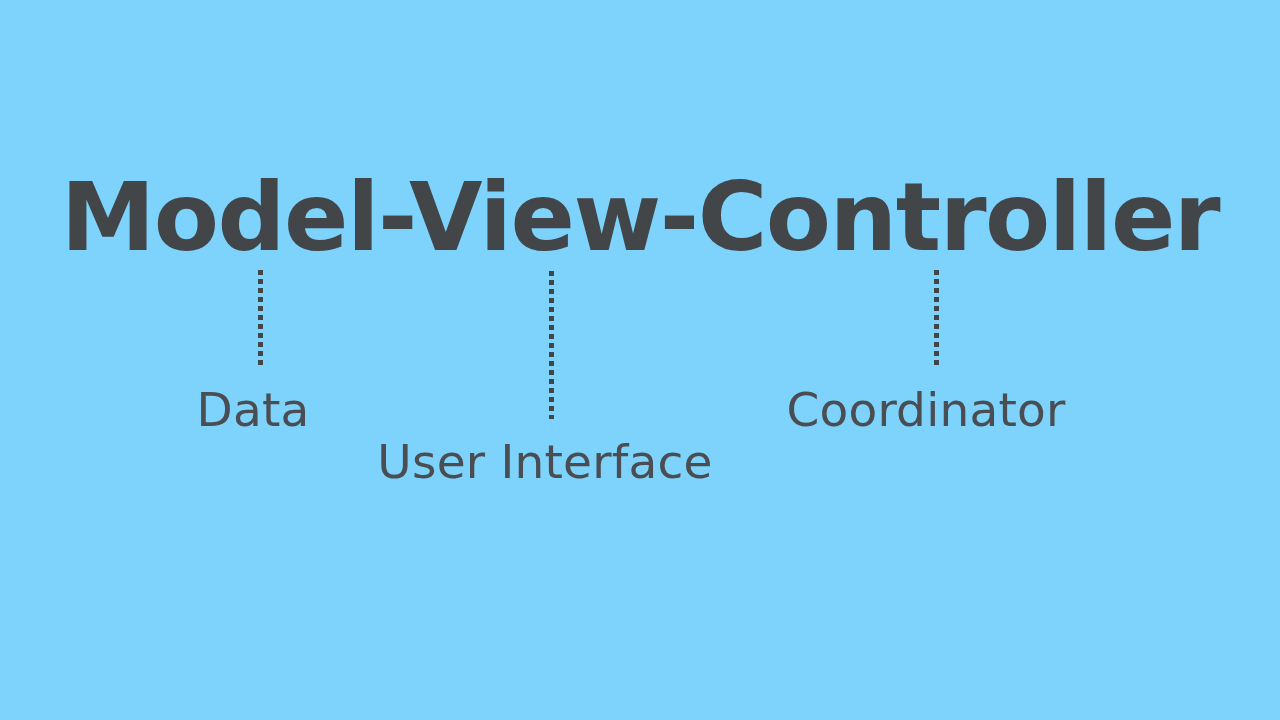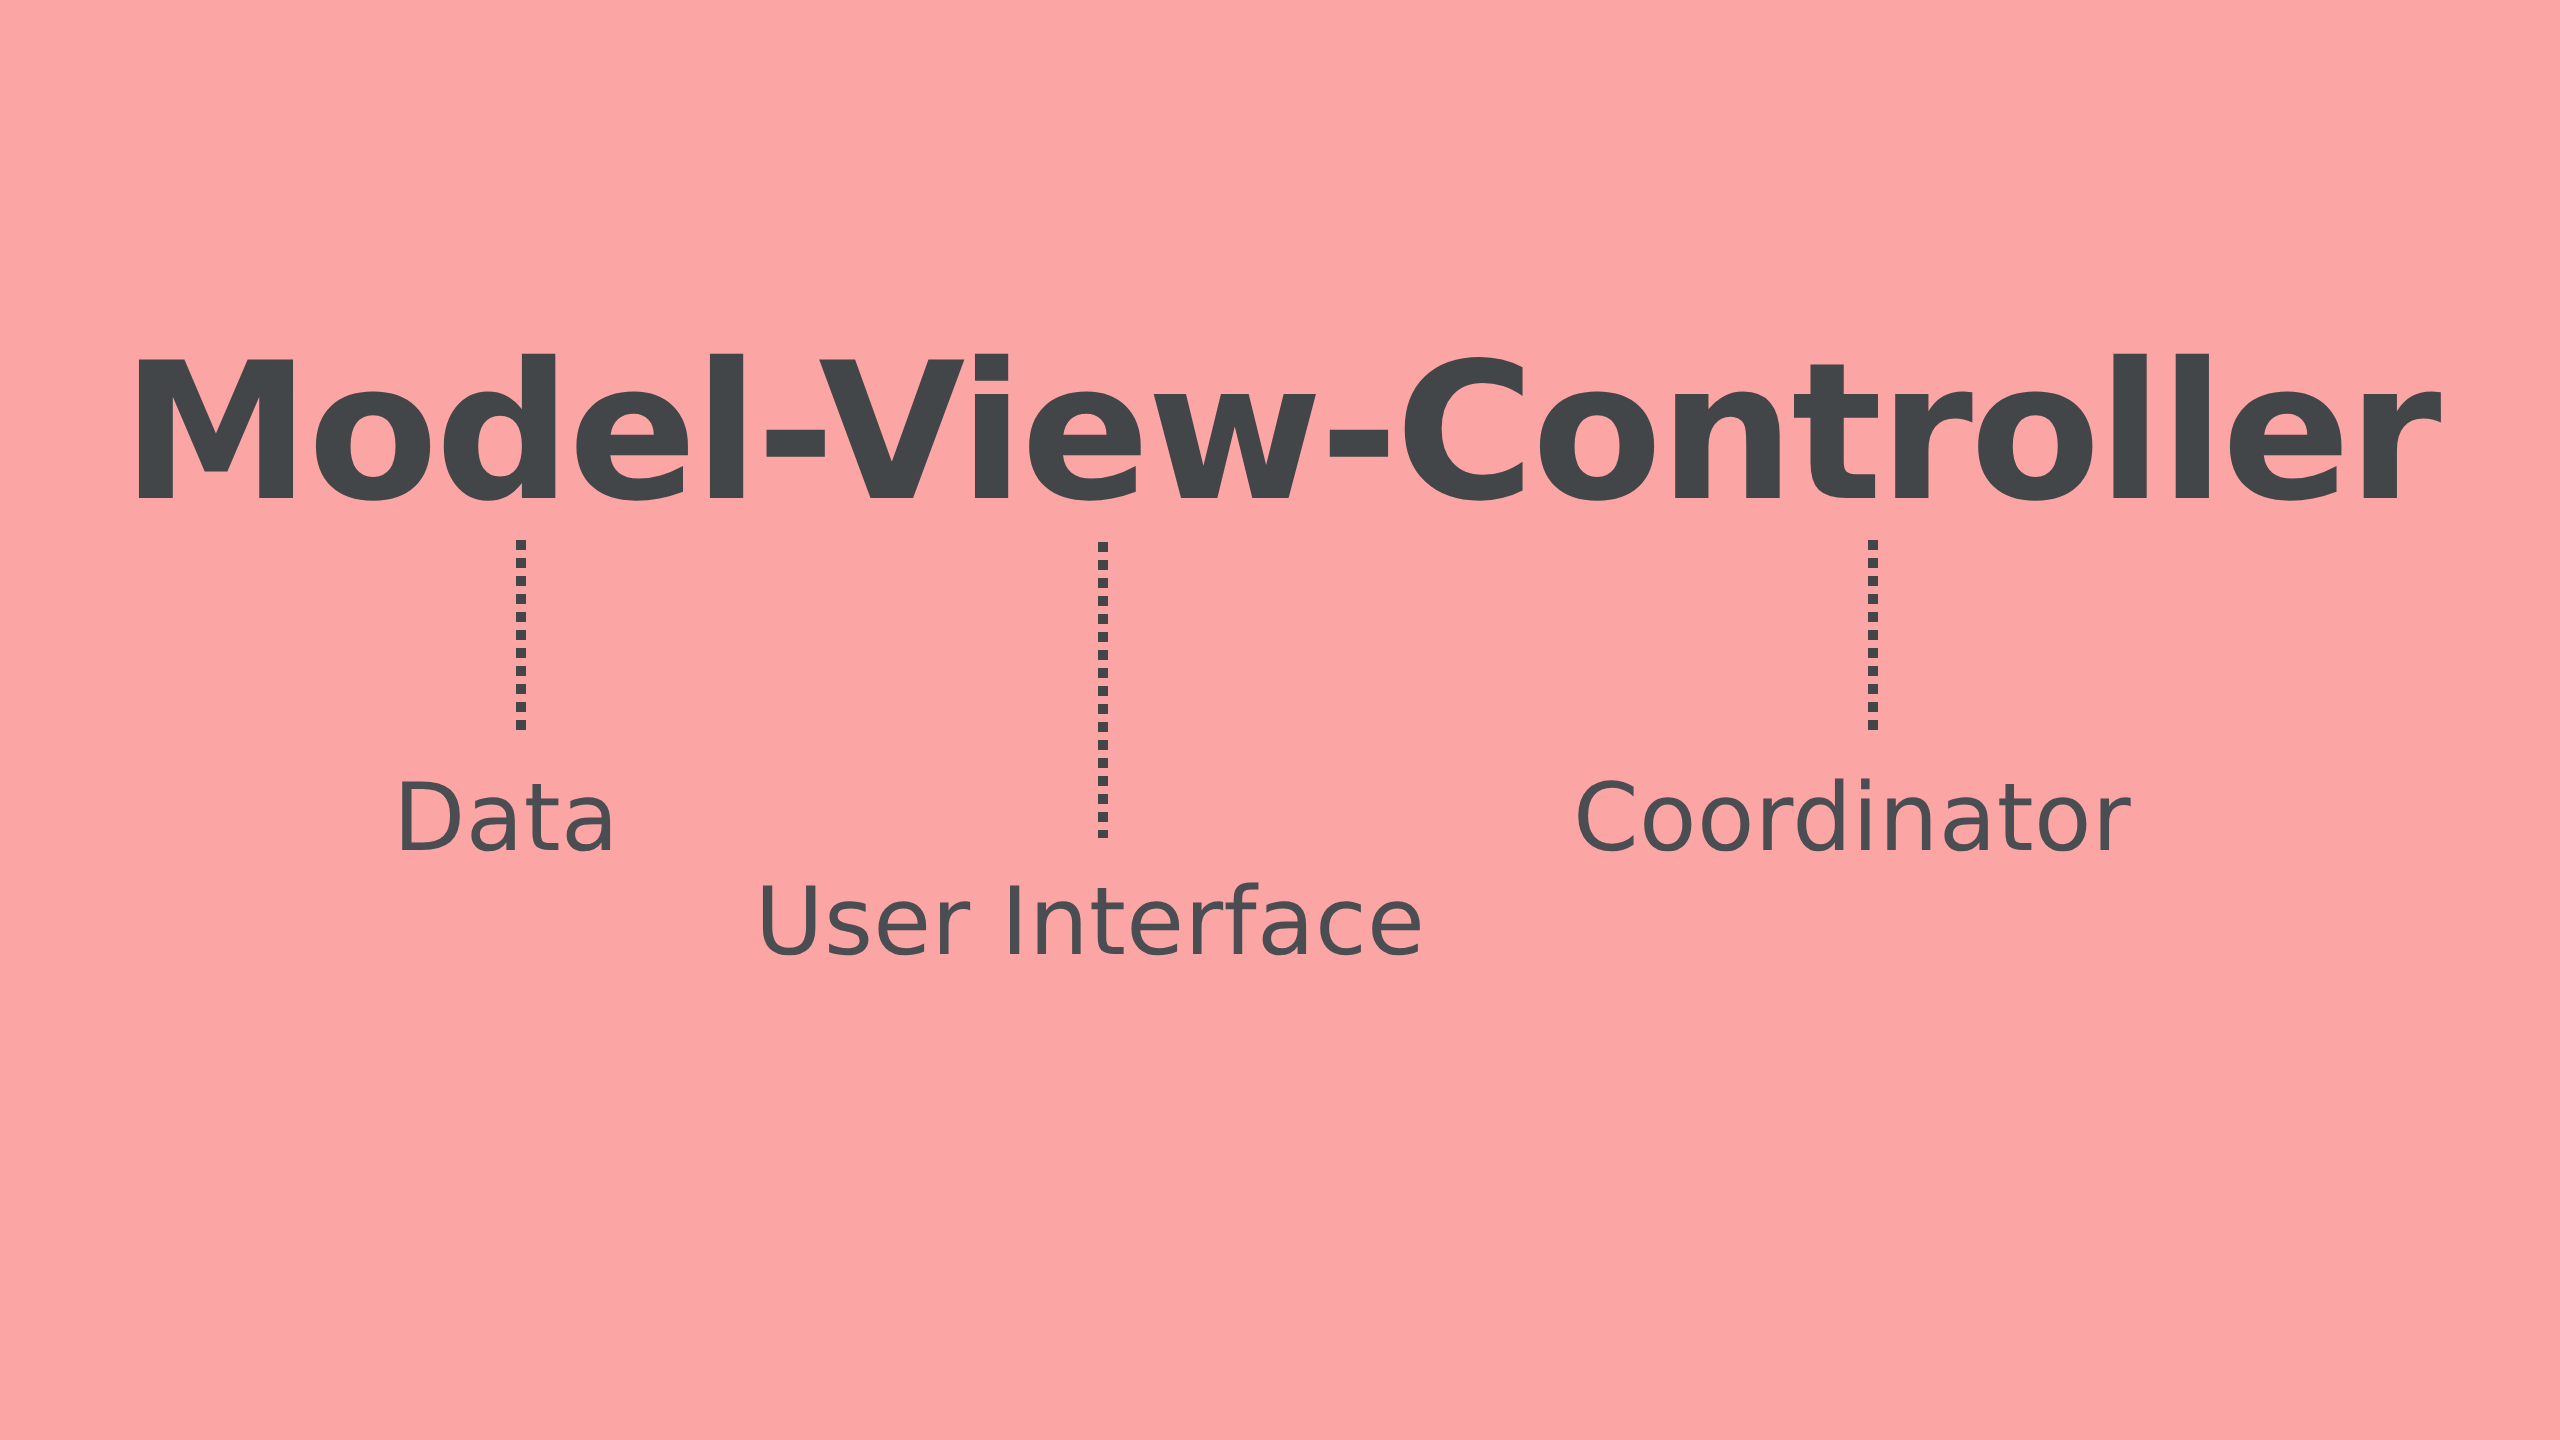--- a/index.html
+++ b/index.html
@@ -13,21 +13,21 @@
     height: 720px;
     overflow: hidden;
     font-family: "DejaVu Sans", "Liberation Sans", sans-serif;
     -webkit-font-smoothing: antialiased;
   }
 
   .slide {
     position: relative;
     width: 1280px;
     height: 720px;
-    background: #fca5a5;
+    background: #7dd3fc;
   }
 
   
   .title {
     position: absolute;
     left: 0;
     top: 162px;
     width: 1280px;
     text-align: center;
     font-family: "DejaVu Sans", "Liberation Sans", sans-serif;

